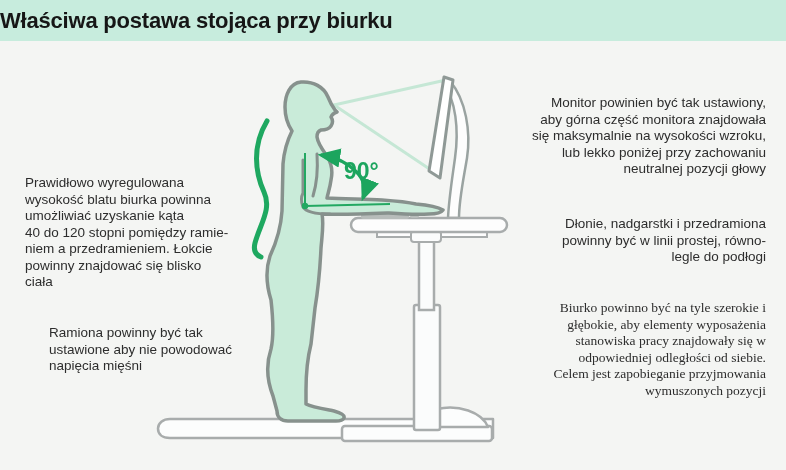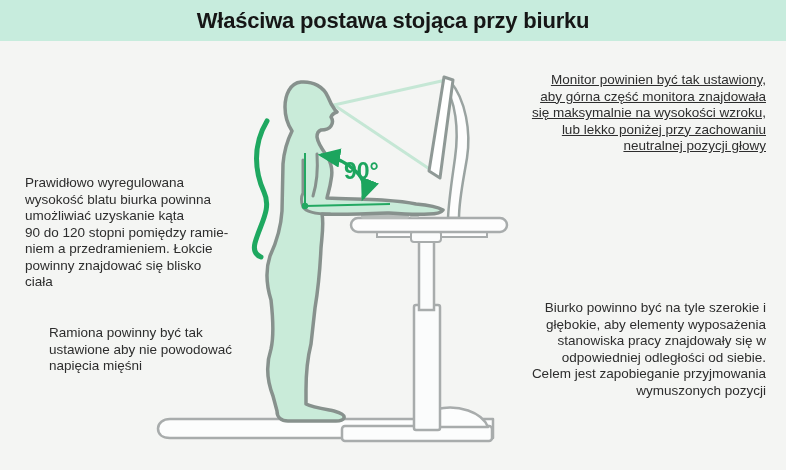--- a/index.html
+++ b/index.html
@@ -7,43 +7,43 @@
     position:relative;
     width:786px;height:470px;
     background:#f4f5f3;
     overflow:hidden;
     font-family:"Liberation Sans","DejaVu Sans",sans-serif;
     color:#2d2d2d;
   }
   .title-band{
     position:absolute;left:0;top:0;width:786px;height:41px;
     background:#c7ecdd;
-    display:flex;align-items:center;justify-content:center;
+    display:flex;align-items:center;
   }
   .title-band h1{
     margin:0;font-size:22px;font-weight:600;color:#161616;
     letter-spacing:-0.2px;
   }
   .illustration{
     position:absolute;left:0;top:0;width:786px;height:470px;
   }
   .tip{
     position:absolute;
     font-size:13.5px;line-height:16.5px;
     white-space:pre;
     color:#2d2d2d;
   }
   .tip.left{left:25px;text-align:left;}
   .tip.right{right:20px;text-align:right;}
   #ltip1{top:89px;}
   #ltip2{top:175px;}
   #ltip3{top:325px;margin-left:24px;}
-  #rtip1{top:72px;text-decoration:underline;}
+  #rtip1{top:95px;}
   #rtip2{top:216px;}
-  #rtip3{top:300px;}
+  #rtip3{top:300px;font-family:Liberation Serif, serif;}
 </style>
 </head>
 <body>
 
 <div class="canvas">
 
   <svg class="illustration" viewBox="0 0 786 470">
 
     <g stroke="#c5e7d5" stroke-width="3" fill="none" stroke-linecap="round">
       <path d="M 334,105 L 446,80"></path>
@@ -126,33 +126,36 @@
     </g>
   </svg>
 
   <div class="title-band">
     <h1>Właściwa postawa stojąca przy biurku</h1>
   </div>
 
   <div class="tip left" id="ltip2">Prawidłowo wyregulowana
 wysokość blatu biurka powinna
 umożliwiać uzyskanie kąta
-90 do 120 stopni pomiędzy ramie-
+40 do 120 stopni pomiędzy ramie-
 niem a przedramieniem. Łokcie
 powinny znajdować się blisko
 ciała</div>
   <div class="tip left" id="ltip3">Ramiona powinny być tak
 ustawione aby nie powodować
 napięcia mięśni</div>
 
   <div class="tip right" id="rtip1">Monitor powinien być tak ustawiony,
 aby górna część monitora znajdowała
 się maksymalnie na wysokości wzroku,
 lub lekko poniżej przy zachowaniu
 neutralnej pozycji głowy</div>
+  <div class="tip right" id="rtip2">Dłonie, nadgarstki i przedramiona
+powinny być w linii prostej, równo-
+legle do podłogi</div>
   <div class="tip right" id="rtip3">Biurko powinno być na tyle szerokie i
 głębokie, aby elementy wyposażenia
 stanowiska pracy znajdowały się w
 odpowiedniej odległości od siebie.
 Celem jest zapobieganie przyjmowania
 wymuszonych pozycji</div>
 
 </div>
 
 </body></html>

